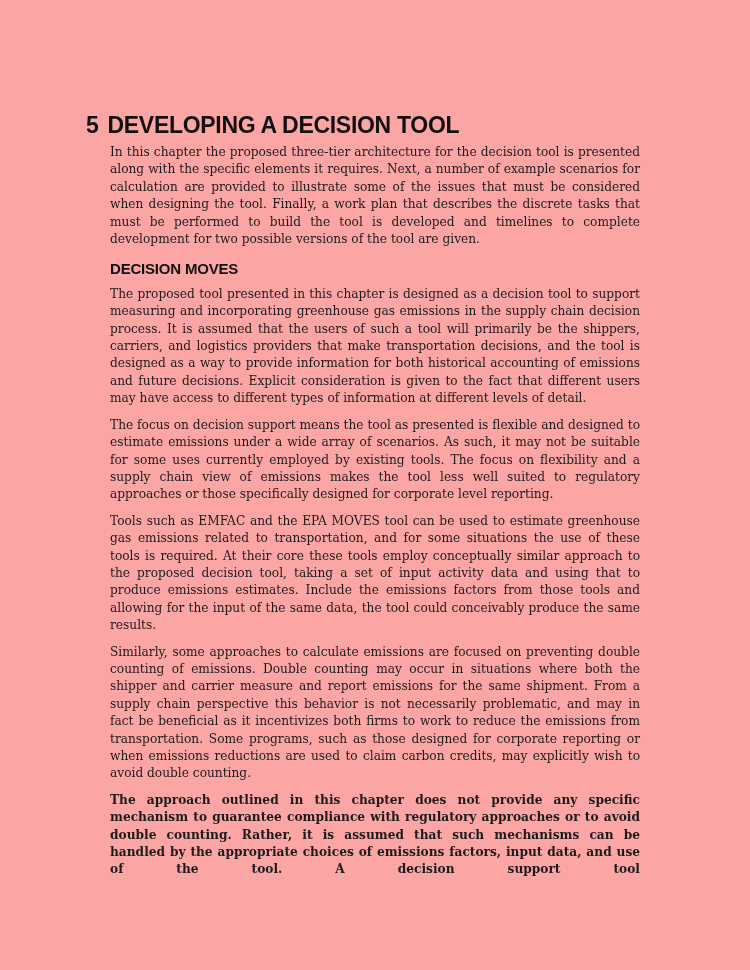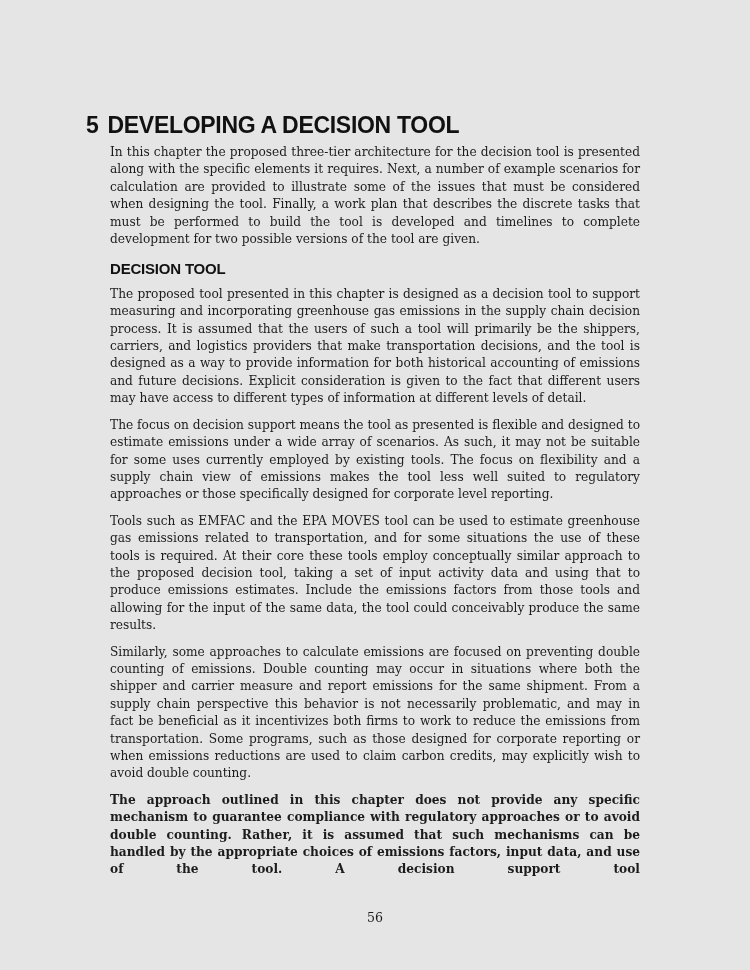--- a/index.html
+++ b/index.html
@@ -13,21 +13,21 @@
       position: relative;
       overflow: hidden;
       color: #1a1a1a;
     }
     .page {
       position: absolute;
       left: 0;
       top: 0;
       width: 750px;
       height: 970px;
-      background: #e5e5e5;
+      background: #fca5a5;
     }
     .chapter-title {
       position: absolute;
       left: 86px;
       top: 112px;
       margin: 0;
       font-family: "Liberation Sans", sans-serif;
       font-weight: bold;
       font-size: 23px;
       letter-spacing: -0.3px;
@@ -76,24 +76,23 @@
 
 <div class="page">
 
   <h1 class="chapter-title">
     <span class="num">5</span><span>DEVELOPING A DECISION TOOL</span>
   </h1>
 
   <div class="content">
     <p>In this chapter the proposed three-tier architecture for the decision tool is presented along with the specific elements it requires. Next, a number of example scenarios for calculation are provided to illustrate some of the issues that must be considered when designing the tool. Finally, a work plan that describes the discrete tasks that must be performed to build the tool is developed and timelines to complete development for two possible versions of the tool are given.</p>
 
-    <h2 class="section-heading">DECISION TOOL</h2>
+    <h2 class="section-heading">DECISION MOVES</h2>
 
     <p>The proposed tool presented in this chapter is designed as a decision tool to support measuring and incorporating greenhouse gas emissions in the supply chain decision process. It is assumed that the users of such a tool will primarily be the shippers, carriers, and logistics providers that make transportation decisions, and the tool is designed as a way to provide information for both historical accounting of emissions and future decisions. Explicit consideration is given to the fact that different users may have access to different types of information at different levels of detail.</p>
     <p>The focus on decision support means the tool as presented is flexible and designed to estimate emissions under a wide array of scenarios. As such, it may not be suitable for some uses currently employed by existing tools. The focus on flexibility and a supply chain view of emissions makes the tool less well suited to regulatory approaches or those specifically designed for corporate level reporting.</p>
     <p>Tools such as EMFAC and the EPA MOVES tool can be used to estimate greenhouse gas emissions related to transportation, and for some situations the use of these tools is required. At their core these tools employ conceptually similar approach to the proposed decision tool, taking a set of input activity data and using that to produce emissions estimates. Include the emissions factors from those tools and allowing for the input of the same data, the tool could conceivably produce the same results.</p>
     <p>Similarly, some approaches to calculate emissions are focused on preventing double counting of emissions. Double counting may occur in situations where both the shipper and carrier measure and report emissions for the same shipment. From a supply chain perspective this behavior is not necessarily problematic, and may in fact be beneficial as it incentivizes both firms to work to reduce the emissions from transportation. Some programs, such as those designed for corporate reporting or when emissions reductions are used to claim carbon credits, may explicitly wish to avoid double counting.</p>
     <p style="text-align: justify; text-align-last: justify; font-weight: bold;">The approach outlined in this chapter does not provide any specific mechanism to guarantee compliance with regulatory approaches or to avoid double counting. Rather, it is assumed that such mechanisms can be handled by the appropriate choices of emissions factors, input data, and use of the tool. A decision support tool</p>
   </div>
 
-  <div class="page-number">56</div>
 
 </div>
 
 </body></html>

